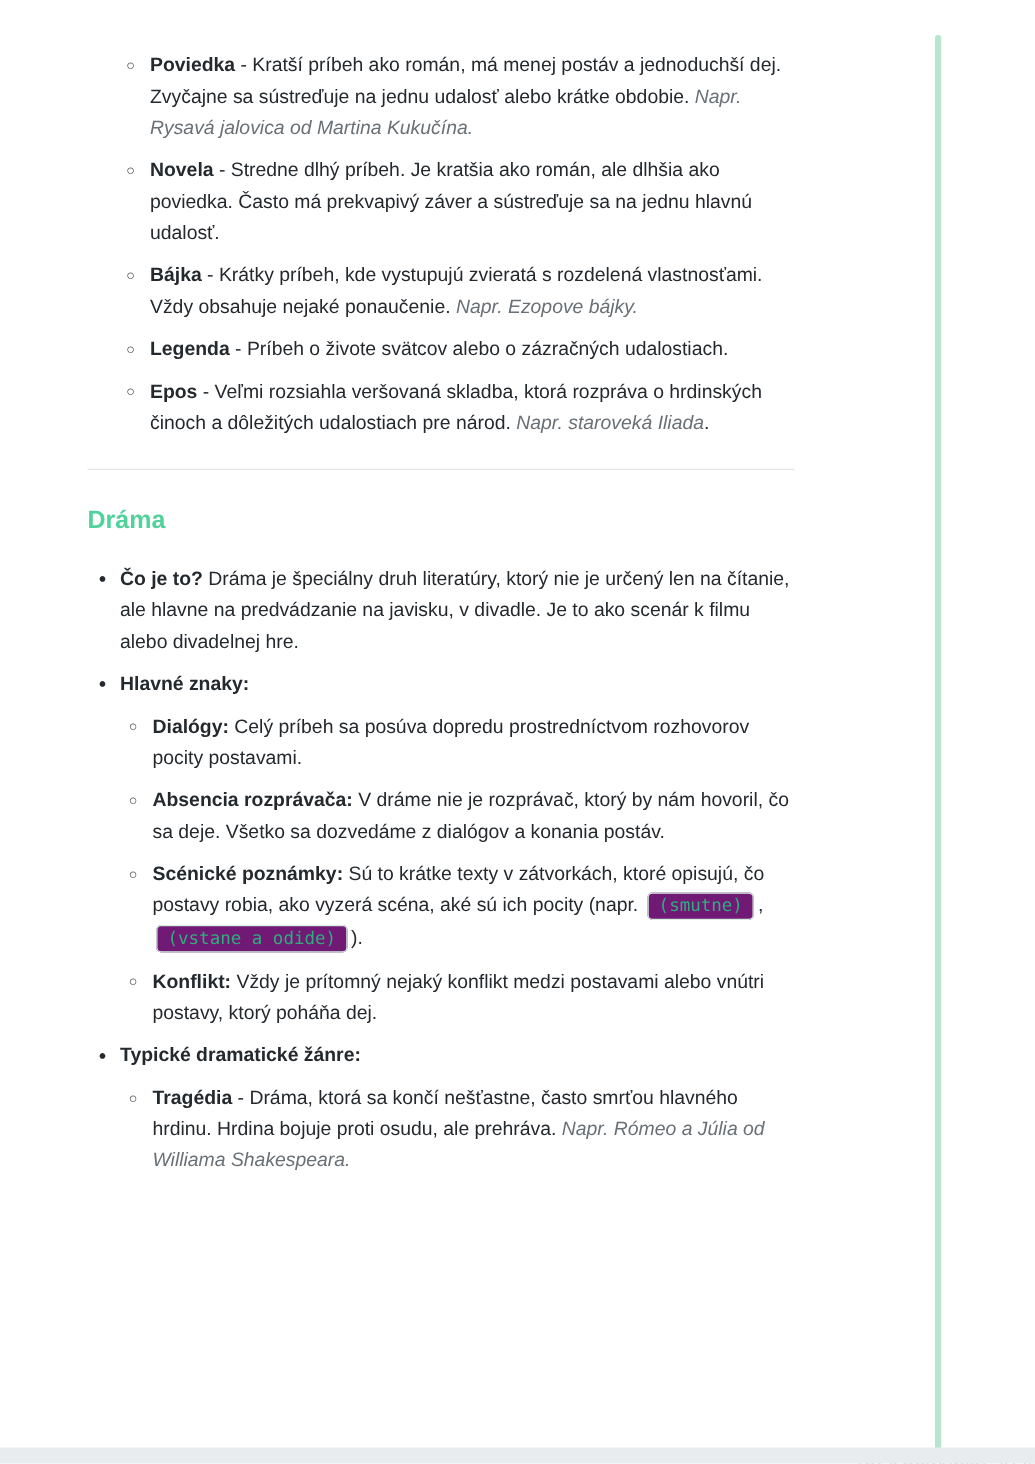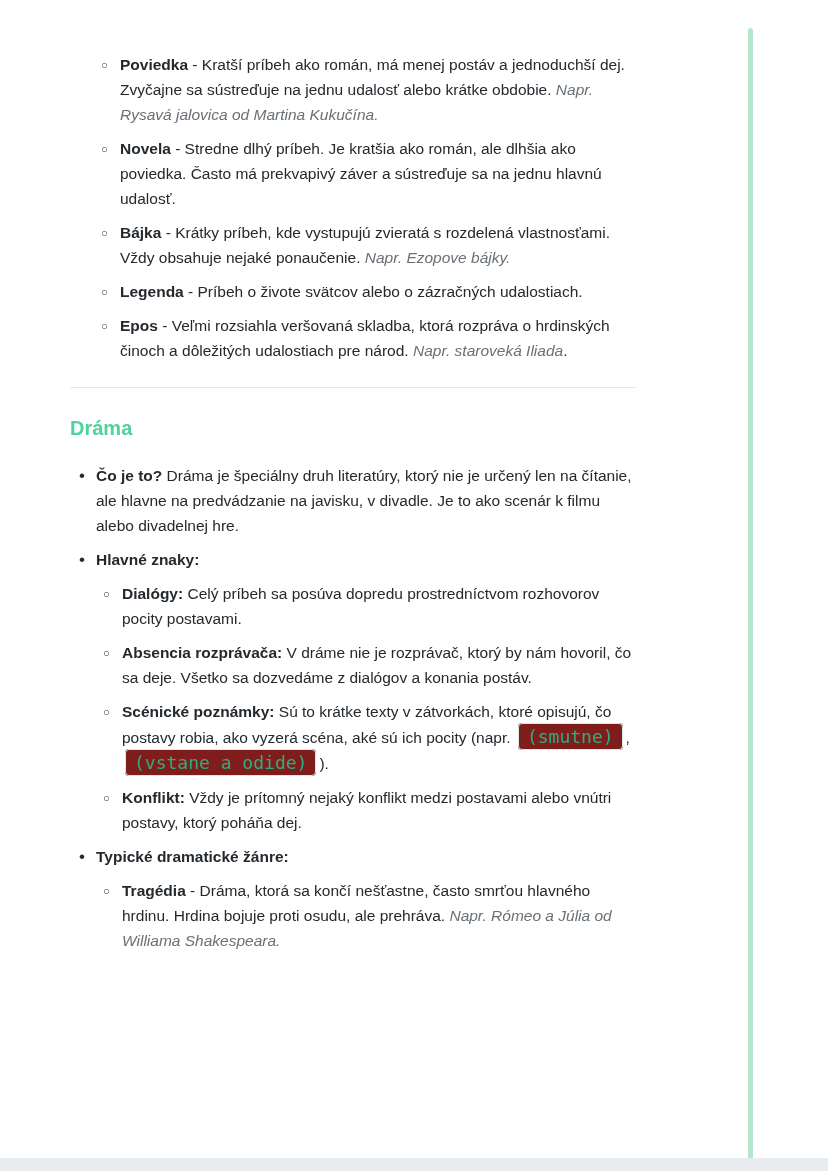--- a/index.html
+++ b/index.html
@@ -4,43 +4,43 @@
 <style>
   *{box-sizing:border-box}
   html,body{margin:0;padding:0}
   body{
     width:828px;height:1171px;
     background:#ffffff;
     font-family:"Liberation Sans",sans-serif;
     color:#24292e;
     position:relative;overflow:hidden;
   }
-  .content{position:absolute;left:70px;top:52px;width:566px}
+  .content{position:absolute;left:70px;top:40px;width:566px}
   ul{list-style:none;margin:0;padding:0}
   li{
     position:relative;padding-left:26px;margin:0 0 9px;
     font-size:15.5px;line-height:25px;
   }
   ul.disc > li::before{
     content:"•";position:absolute;left:9px;top:0;
     font-size:17px;line-height:25px;color:#24292e;
   }
   ul.circle > li::before{
     content:"○";position:absolute;left:7px;top:1px;
     font-size:11.5px;line-height:25px;color:#3a3f44;
   }
   ul.outer{margin-left:24px}
   ul.sub{margin-top:9px}
   ul.sub > li:last-child{margin-bottom:0}
   .seg-b{font-weight:700}
   .seg-i{font-style:italic;color:#697076}
   .seg-c{
     font-family:"DejaVu Sans Mono",monospace;
-    font-size:18px;
-    background:#7f1d1d;color:#2fae7d;
+    font-size:14px;
+    background:#701a75;color:#2fae7d;
     border:1px solid #d4eede;border-radius:4px;
     padding:2px 8px;margin:0 3px;white-space:nowrap;
   }
   .divider{border:none;border-top:1px solid #e4e7ea;margin:24px 0 0;width:100%}
   .heading{
     font-size:20px;font-weight:700;color:#50d29b;
     margin:24px 0 18px;line-height:33px;
   }
   .right-bar{
     position:absolute;left:748px;top:28px;width:5px;height:1132px;

